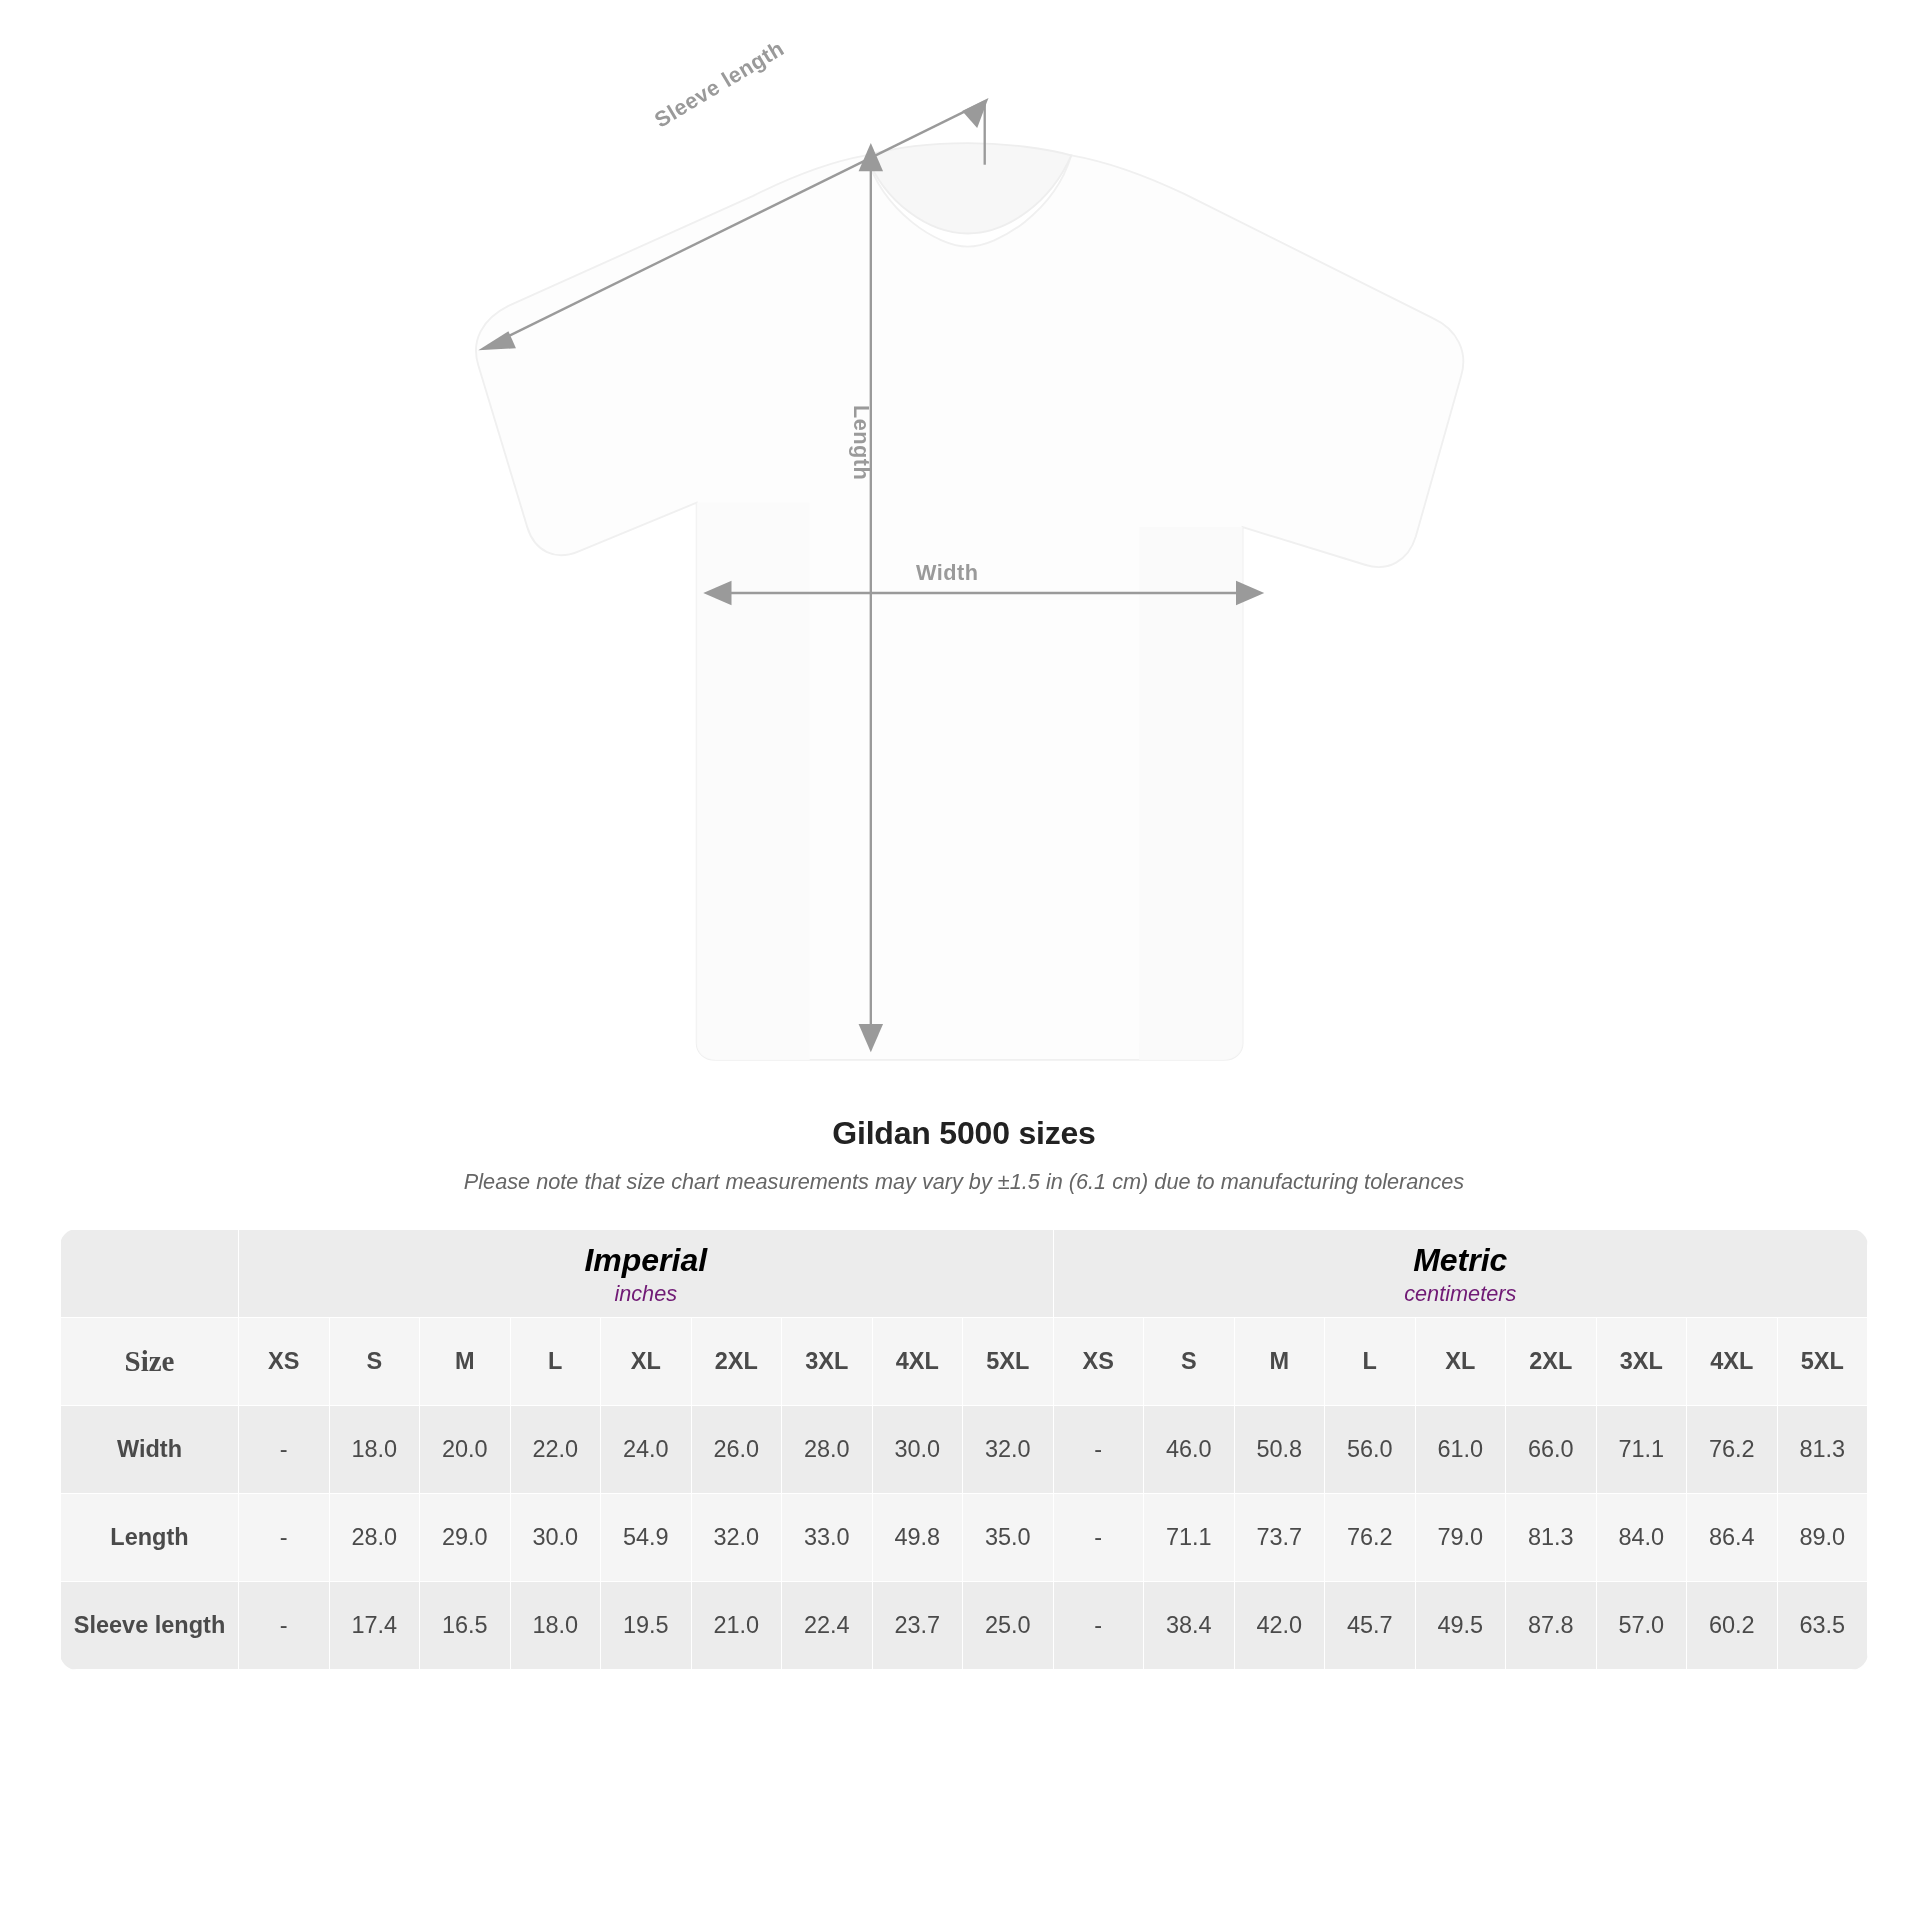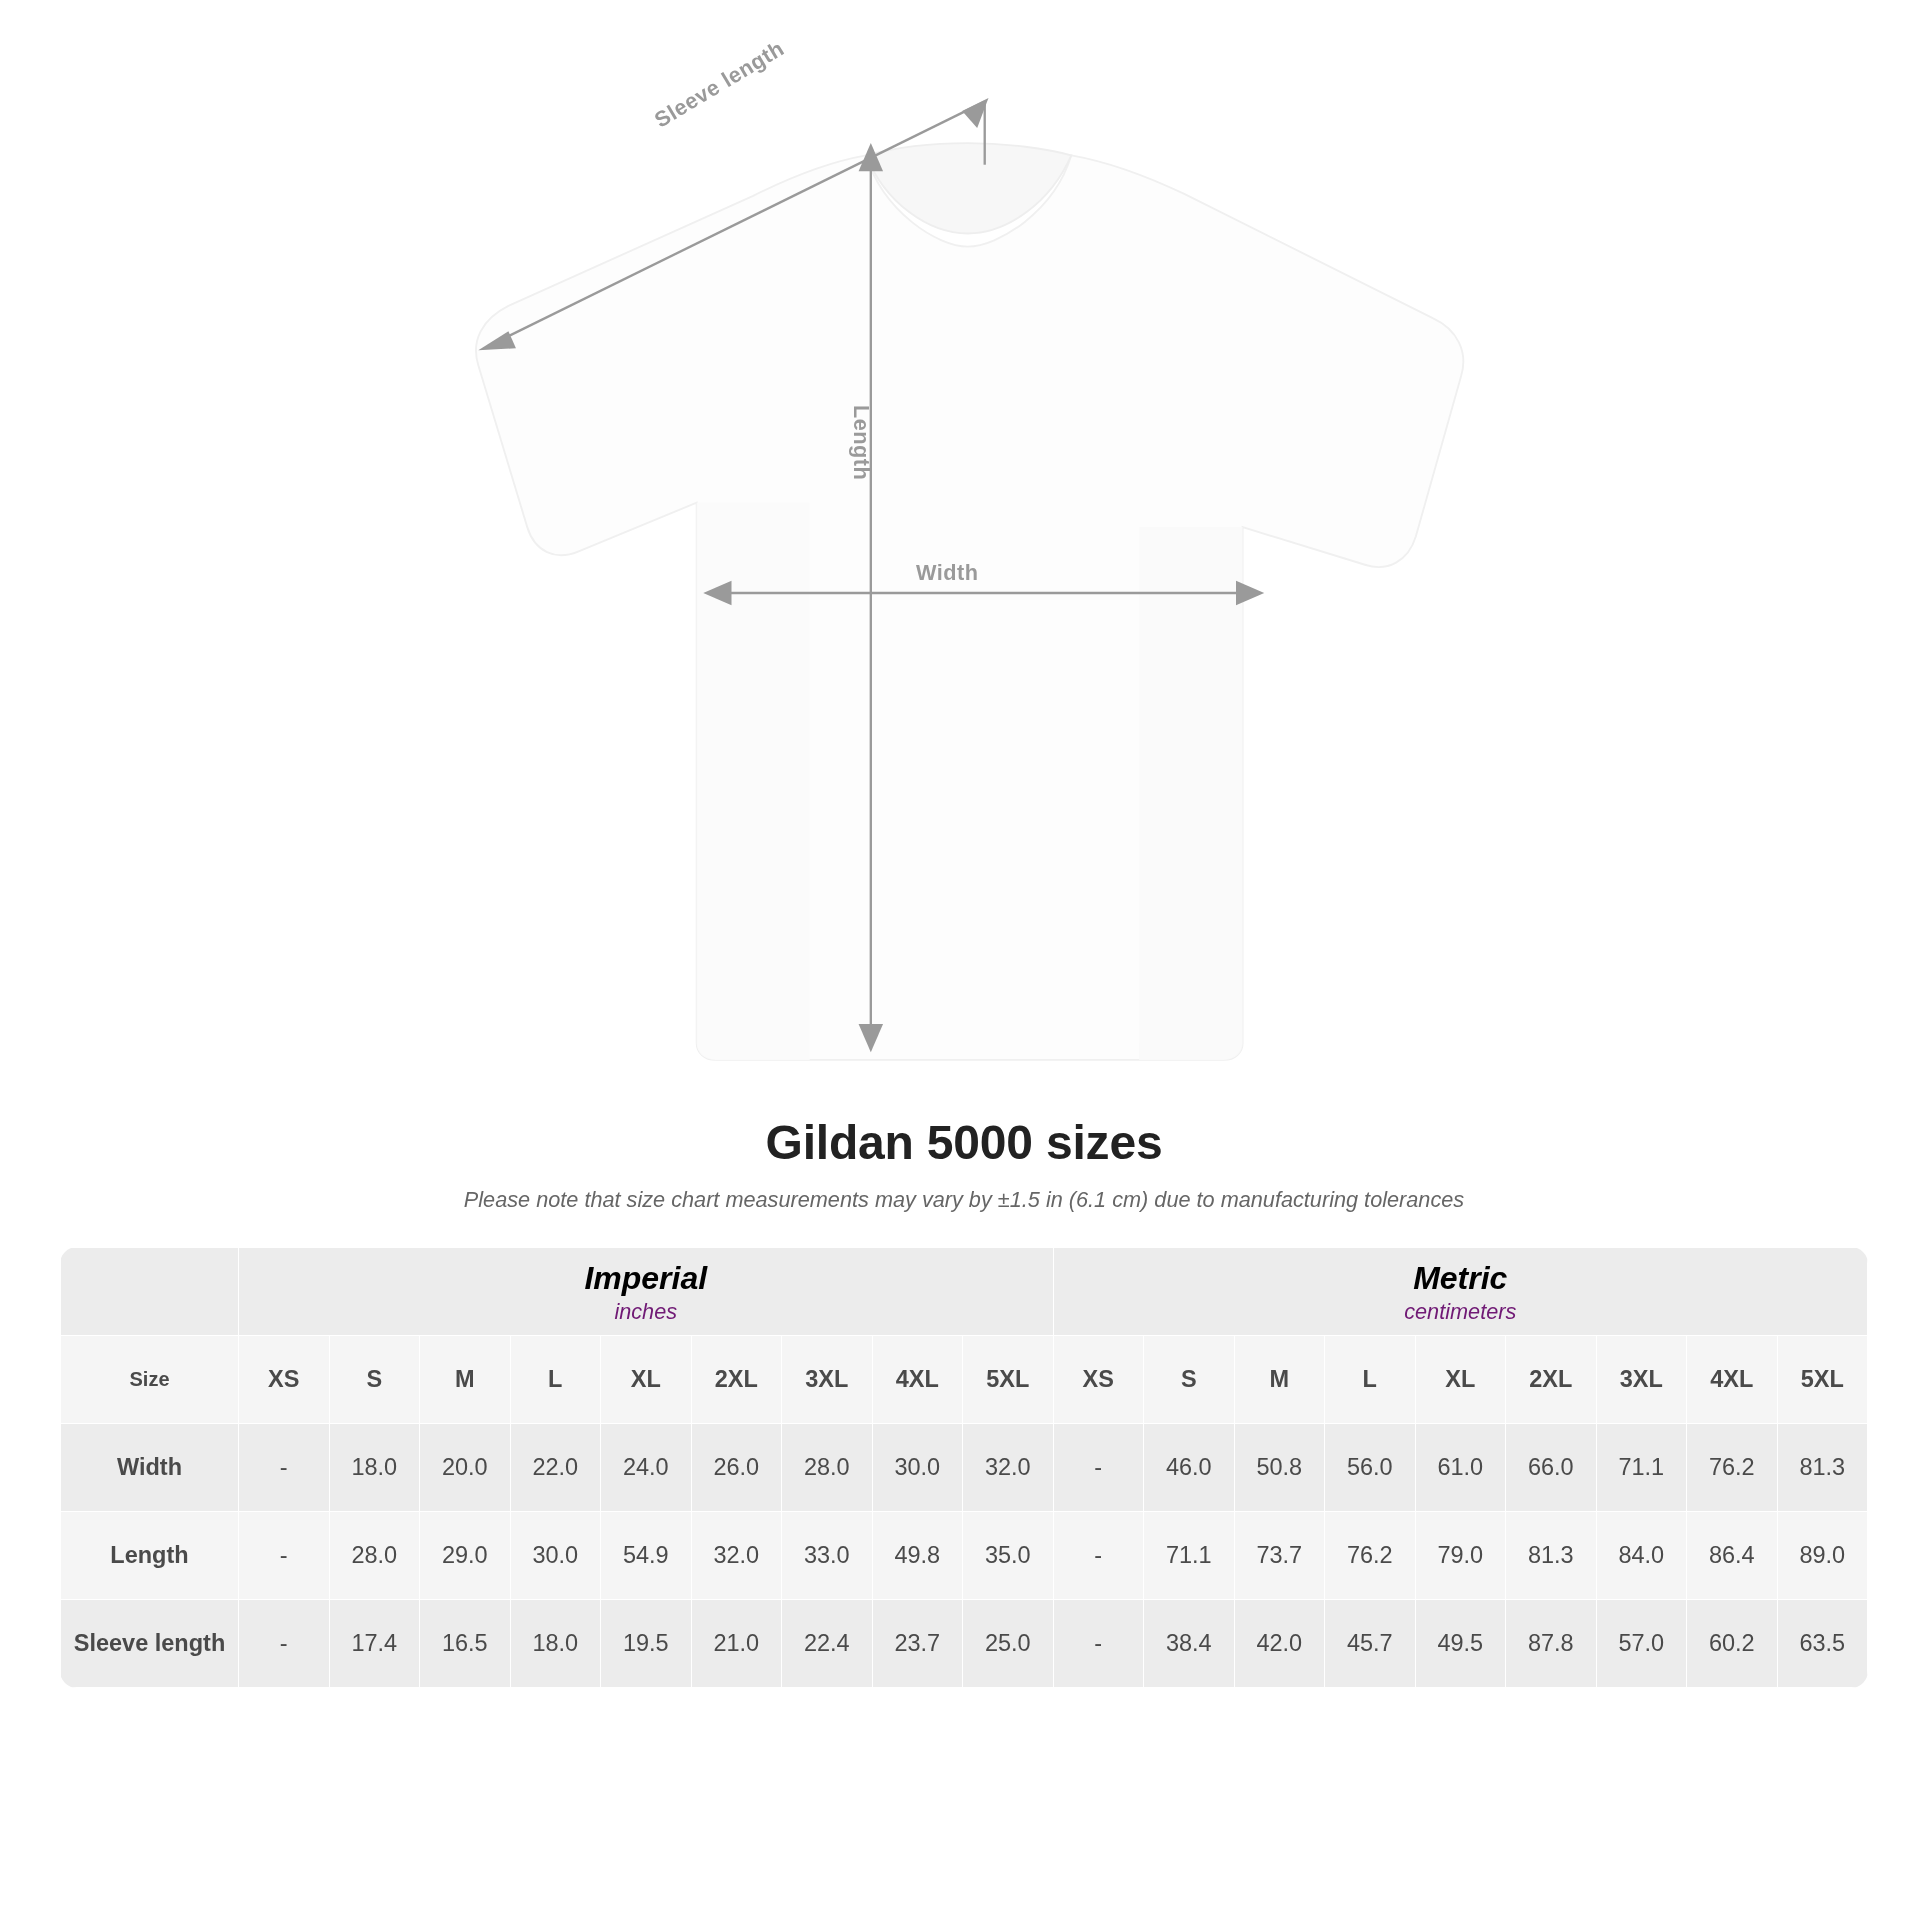--- a/index.html
+++ b/index.html
@@ -55,21 +55,21 @@
     left: 916px;
     top: 560px;
   }
 
   
   .title-block {
     text-align: center;
     margin-top: 9.4px;
   }
   .chart-title {
-    font-size: 48px;
+    font-size: 32px;
     font-weight: bold;
     color: #222222;
     margin: 0 0 17px 0;
     letter-spacing: -0.2px;
   }
   .chart-note {
     font-size: 21.7px;
     font-style: italic;
     color: #666666;
     margin: 0;
@@ -113,21 +113,22 @@
     line-height: 1.3;
   }
   .col-header td {
     background: #f5f5f5;
     font-weight: bold;
     color: #4a4a4a;
     font-size: 24.5px;
     height: 94px;
   }
   .col-header td.row-label {
-    font-size: 20px;
+    font-size: 29px;
+    font-family: Liberation Serif, serif;
   }
   tr.data-row.odd td { background: #ececec; }
   tr.data-row.even td { background: #f5f5f5; }
   td.row-label {
     font-weight: bold;
     color: #4a4a4a;
     font-size: 24.5px;
   }
   .first-col { width: 177px; }
   .dcell { }

